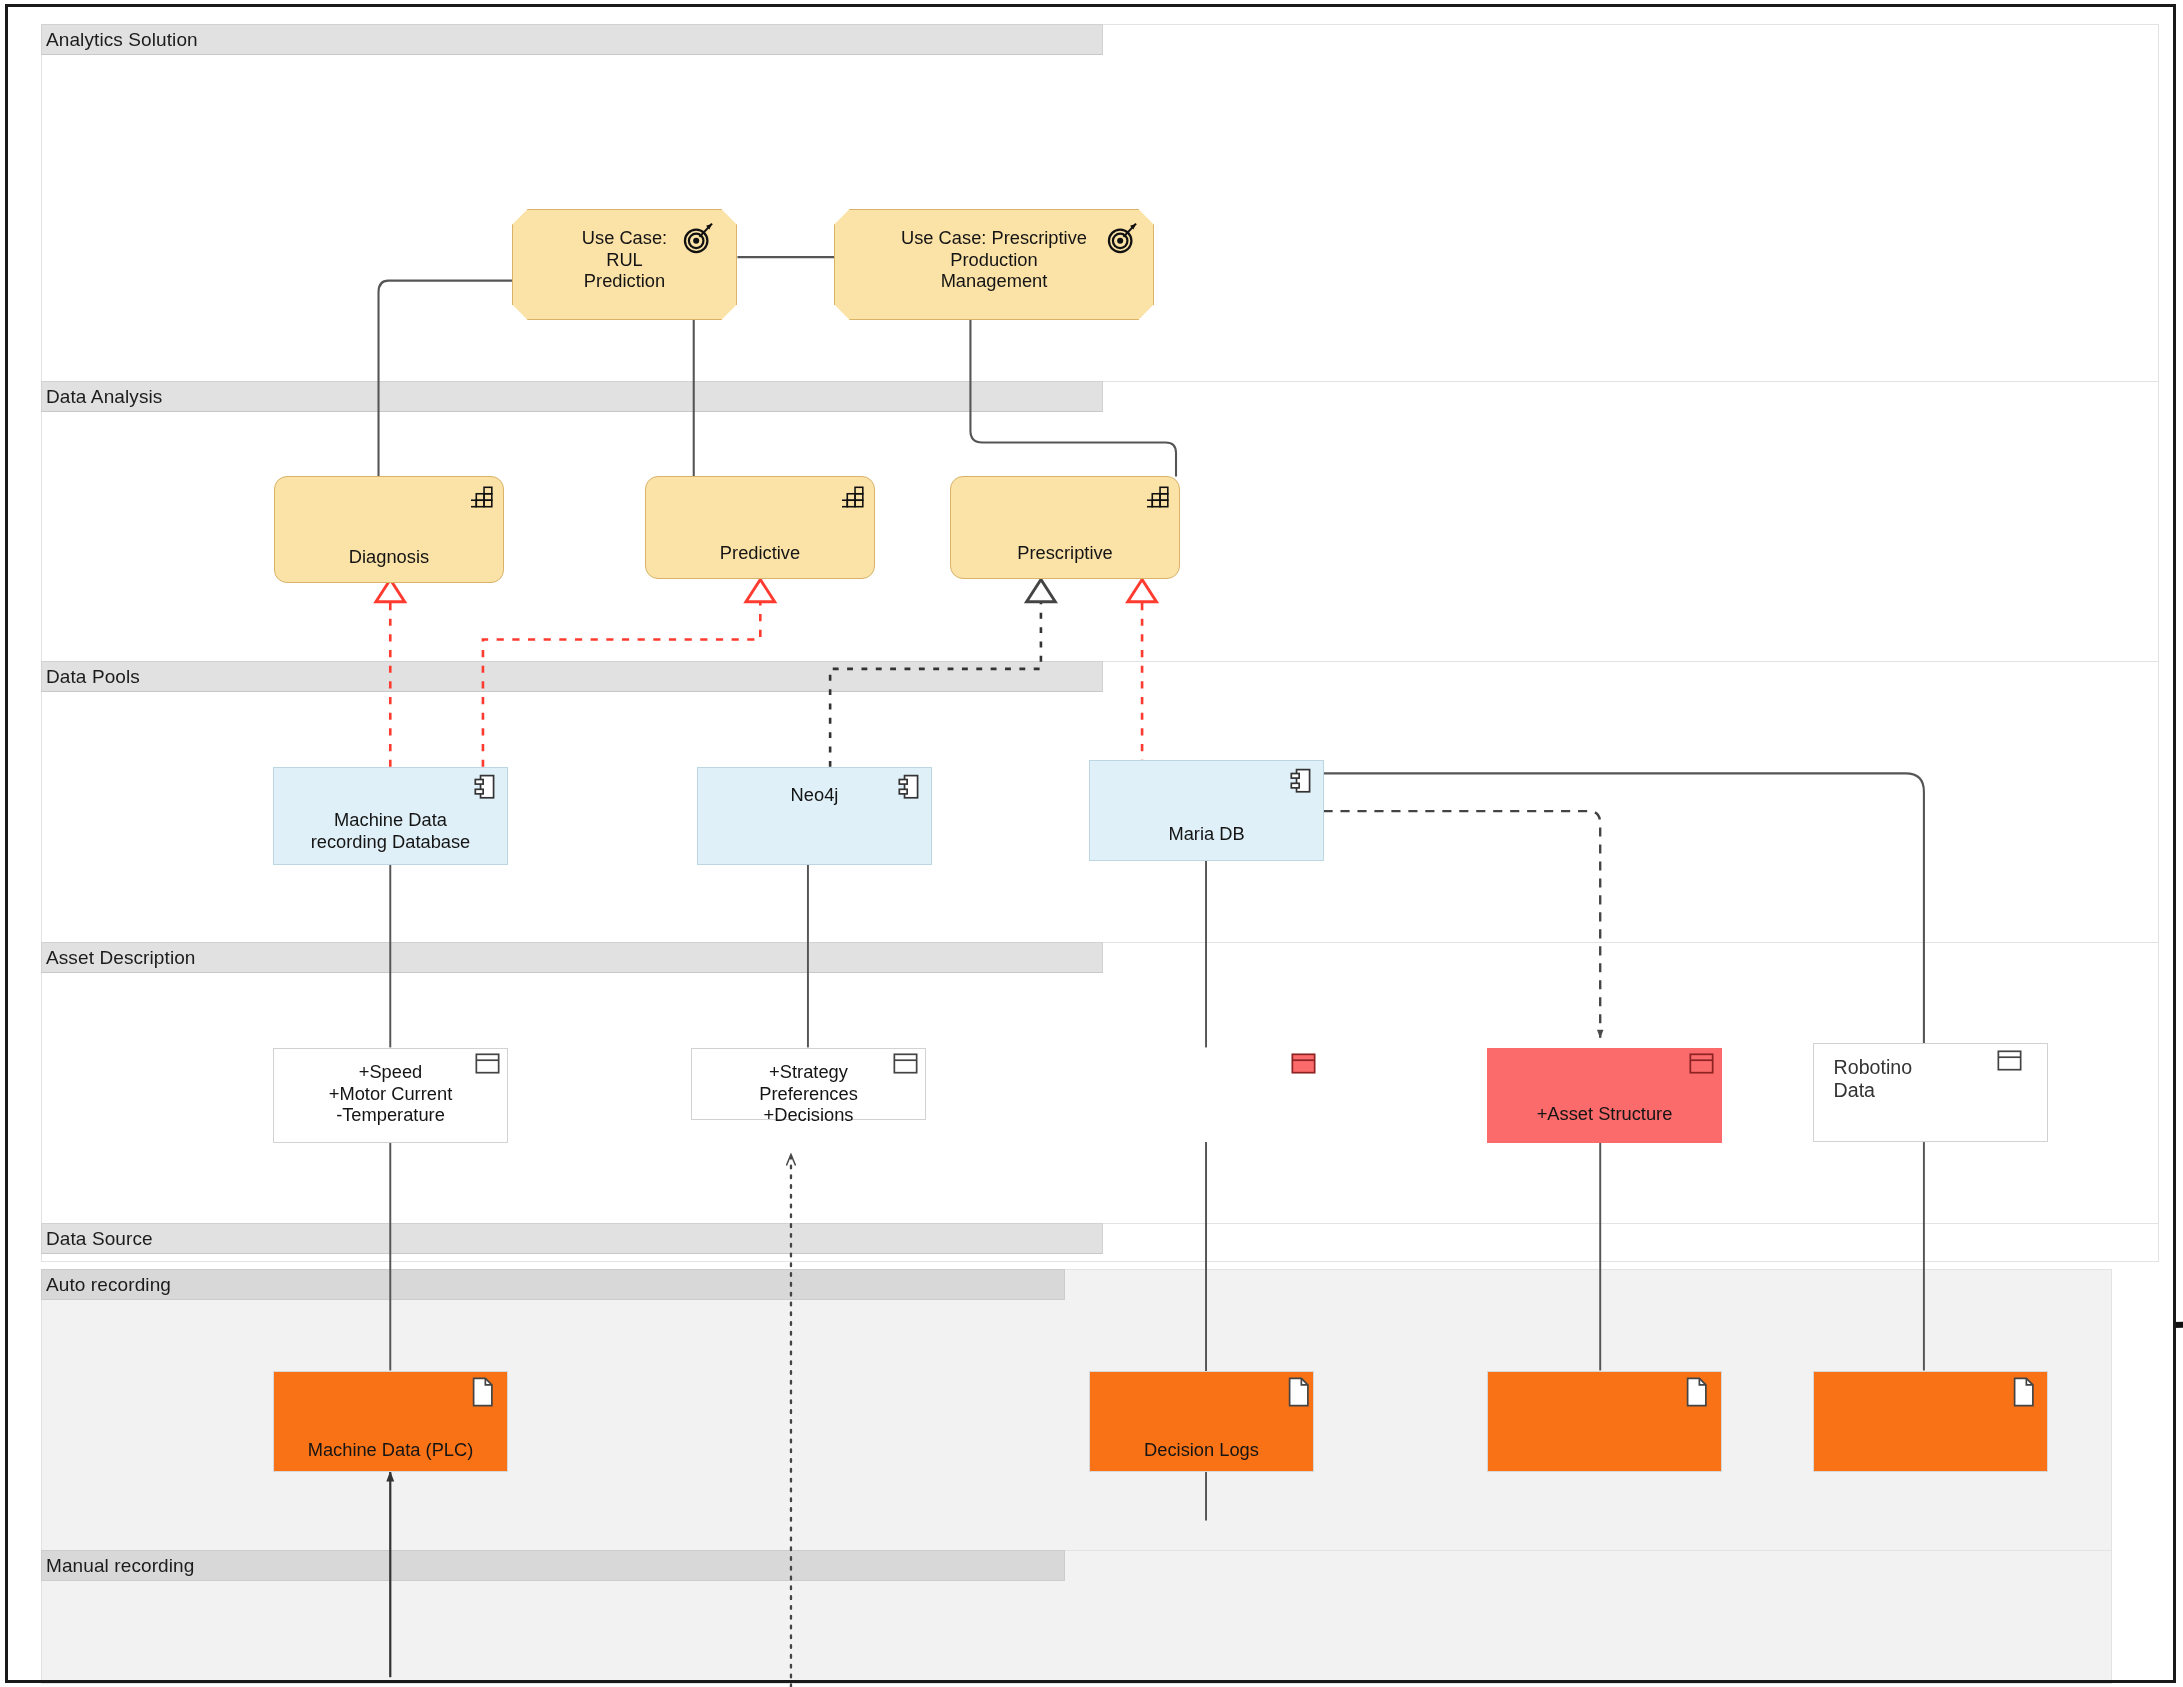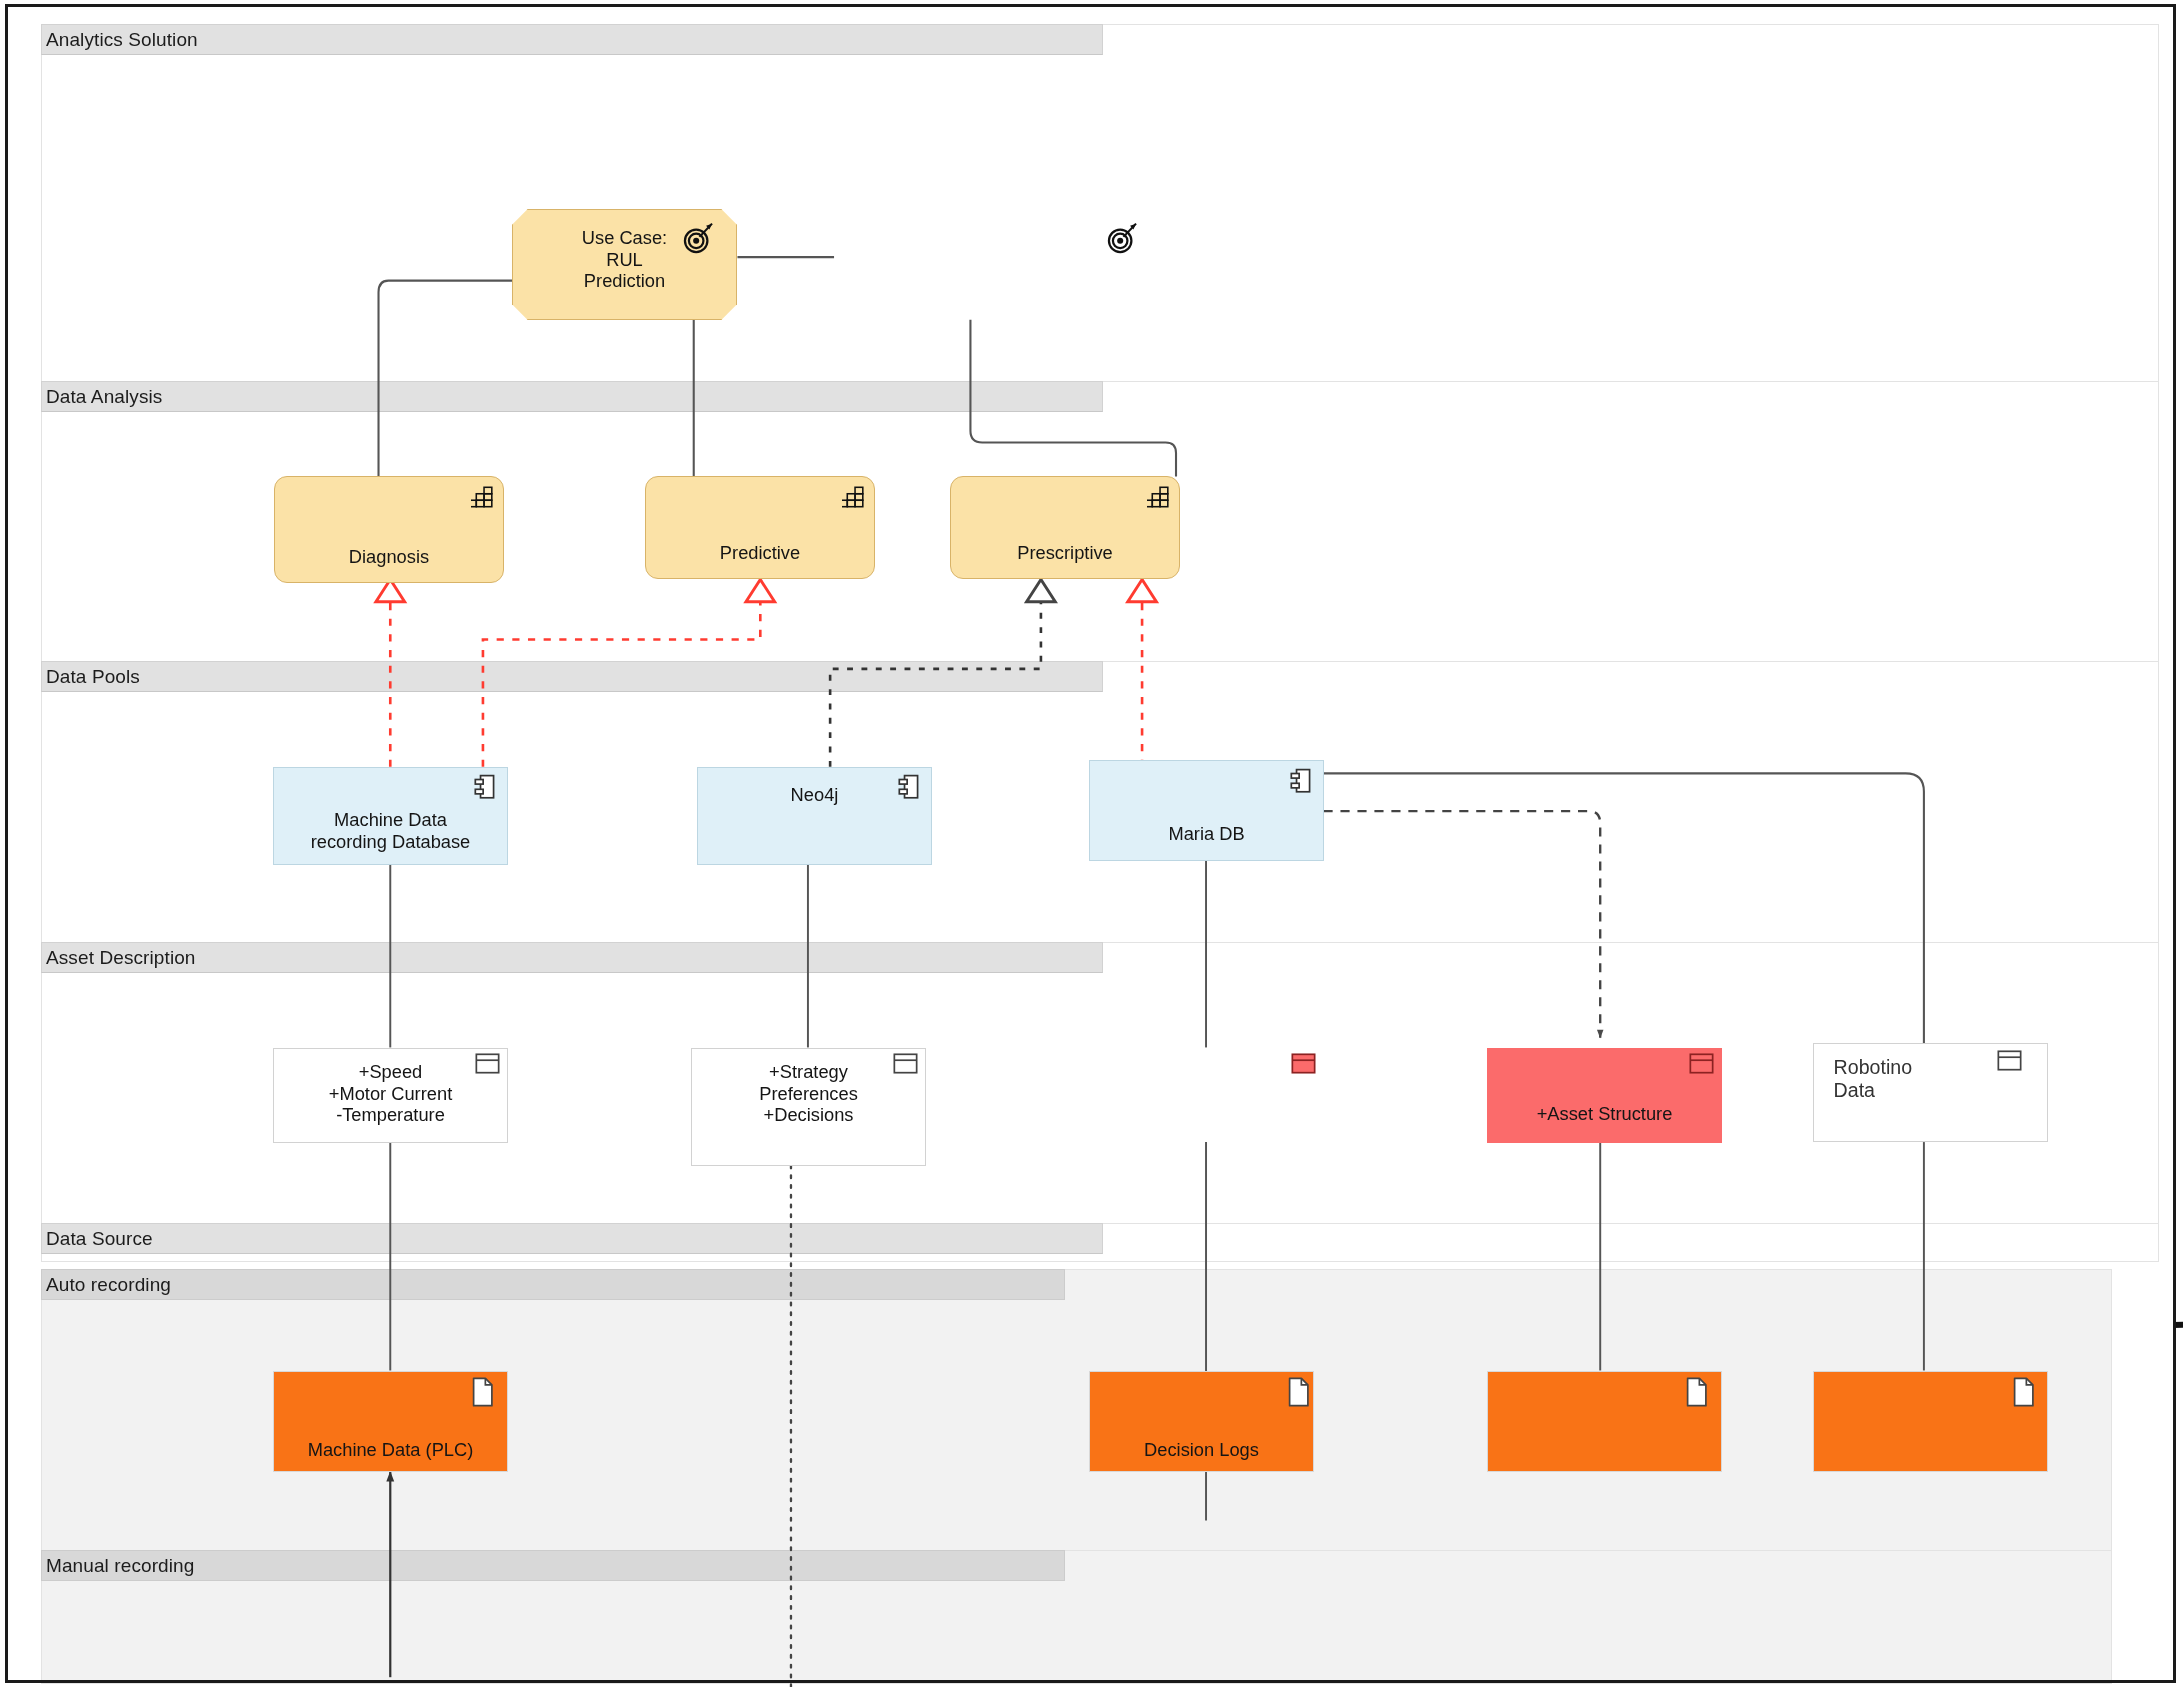--- a/index.html
+++ b/index.html
@@ -158,20 +158,25 @@
 Prediction</div>
   </div>
   <svg class="icon" style="left:679px;top:221px;" width="37" height="37" viewBox="0 0 56 56">
     <circle cx="26" cy="30" r="17" fill="none" stroke="#111" stroke-width="3.4"></circle>
     <circle cx="26" cy="30" r="11" fill="none" stroke="#111" stroke-width="3.4"></circle>
     <circle cx="26" cy="30" r="4.6" fill="#111"></circle>
     <path d="M50,4 L31,24" stroke="#111" stroke-width="3.2" fill="none"></path>
     <path d="M50,4 L41,7 L46,13 z" fill="#111"></path>
   </svg>
 
+  <div class="node usecase" style="left:834px;top:209px;height:111px;width:320px;">
+    <div class="nlabel" style="white-space:pre-line;">Use Case: Prescriptive
+Production
+Management</div>
+  </div>
   <svg class="icon" style="left:1103px;top:221px;" width="37" height="37" viewBox="0 0 56 56">
     <circle cx="26" cy="30" r="17" fill="none" stroke="#111" stroke-width="3.4"></circle>
     <circle cx="26" cy="30" r="11" fill="none" stroke="#111" stroke-width="3.4"></circle>
     <circle cx="26" cy="30" r="4.6" fill="#111"></circle>
     <path d="M50,4 L31,24" stroke="#111" stroke-width="3.2" fill="none"></path>
     <path d="M50,4 L41,7 L46,13 z" fill="#111"></path>
   </svg>
 
   
   <div class="node capability" style="left:274px;top:476px;width:230px;height:107px;">
@@ -255,21 +260,21 @@
   <div class="node dataobj" style="left:273px;top:1048px;width:235px;height:95px;">
     <div class="nlabel" style="top:12.4px;white-space:pre-line;">+Speed
 +Motor Current
 -Temperature</div>
   </div>
   <svg class="icon" style="left:475px;top:1053px;" width="25" height="21" viewBox="0 0 38 32">
     <rect x="2" y="2" width="34" height="28" fill="#fff" stroke="#444" stroke-width="2.6"></rect>
     <path d="M2,11 L36,11" stroke="#444" stroke-width="2.6"></path>
   </svg>
 
-  <div class="node dataobj" style="left:691px;top:1048px;width:235px;height:118px;">
+  <div class="node dataobj" style="left:691px;top:1048px;width:235px;height:72px;">
     <div class="nlabel" style="top:12.4px;white-space:pre-line;">+Strategy
 Preferences
 +Decisions</div>
   </div>
   <svg class="icon" style="left:893px;top:1053px;" width="25" height="21" viewBox="0 0 38 32">
     <rect x="2" y="2" width="34" height="28" fill="#fff" stroke="#444" stroke-width="2.6"></rect>
     <path d="M2,11 L36,11" stroke="#444" stroke-width="2.6"></path>
   </svg>
 
   <svg class="icon" style="left:1291px;top:1053px;" width="25" height="21" viewBox="0 0 38 32">

